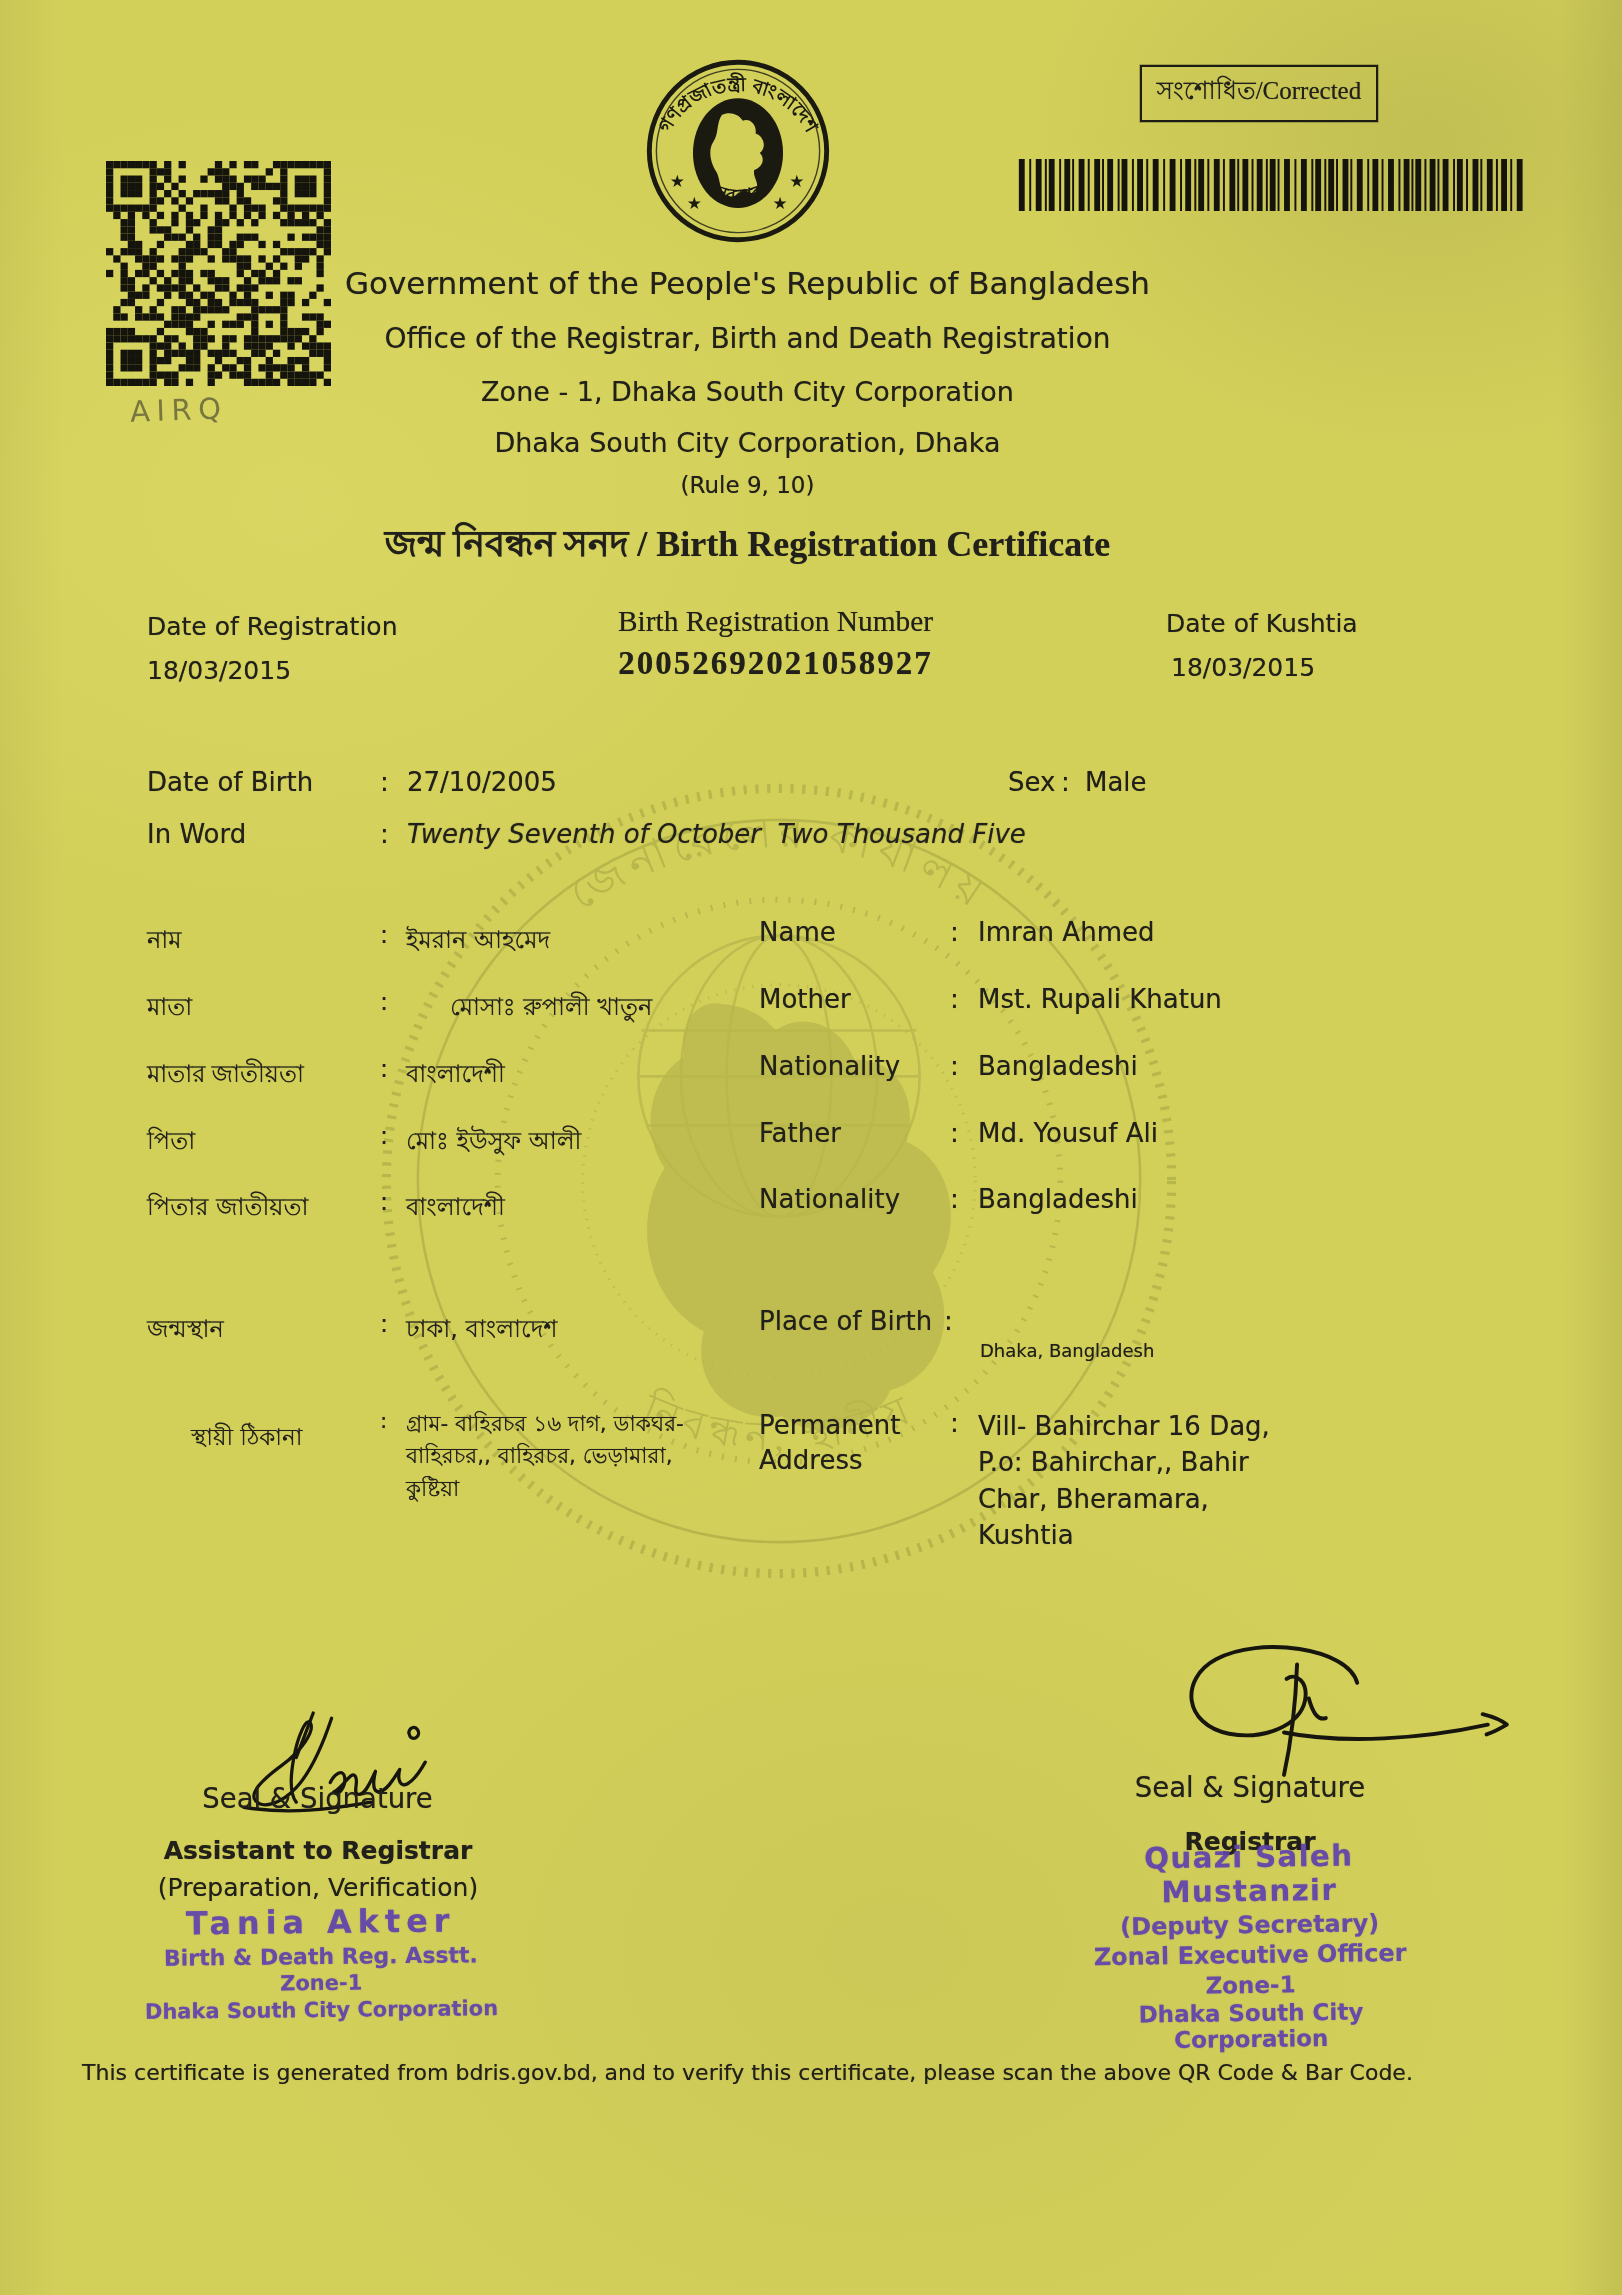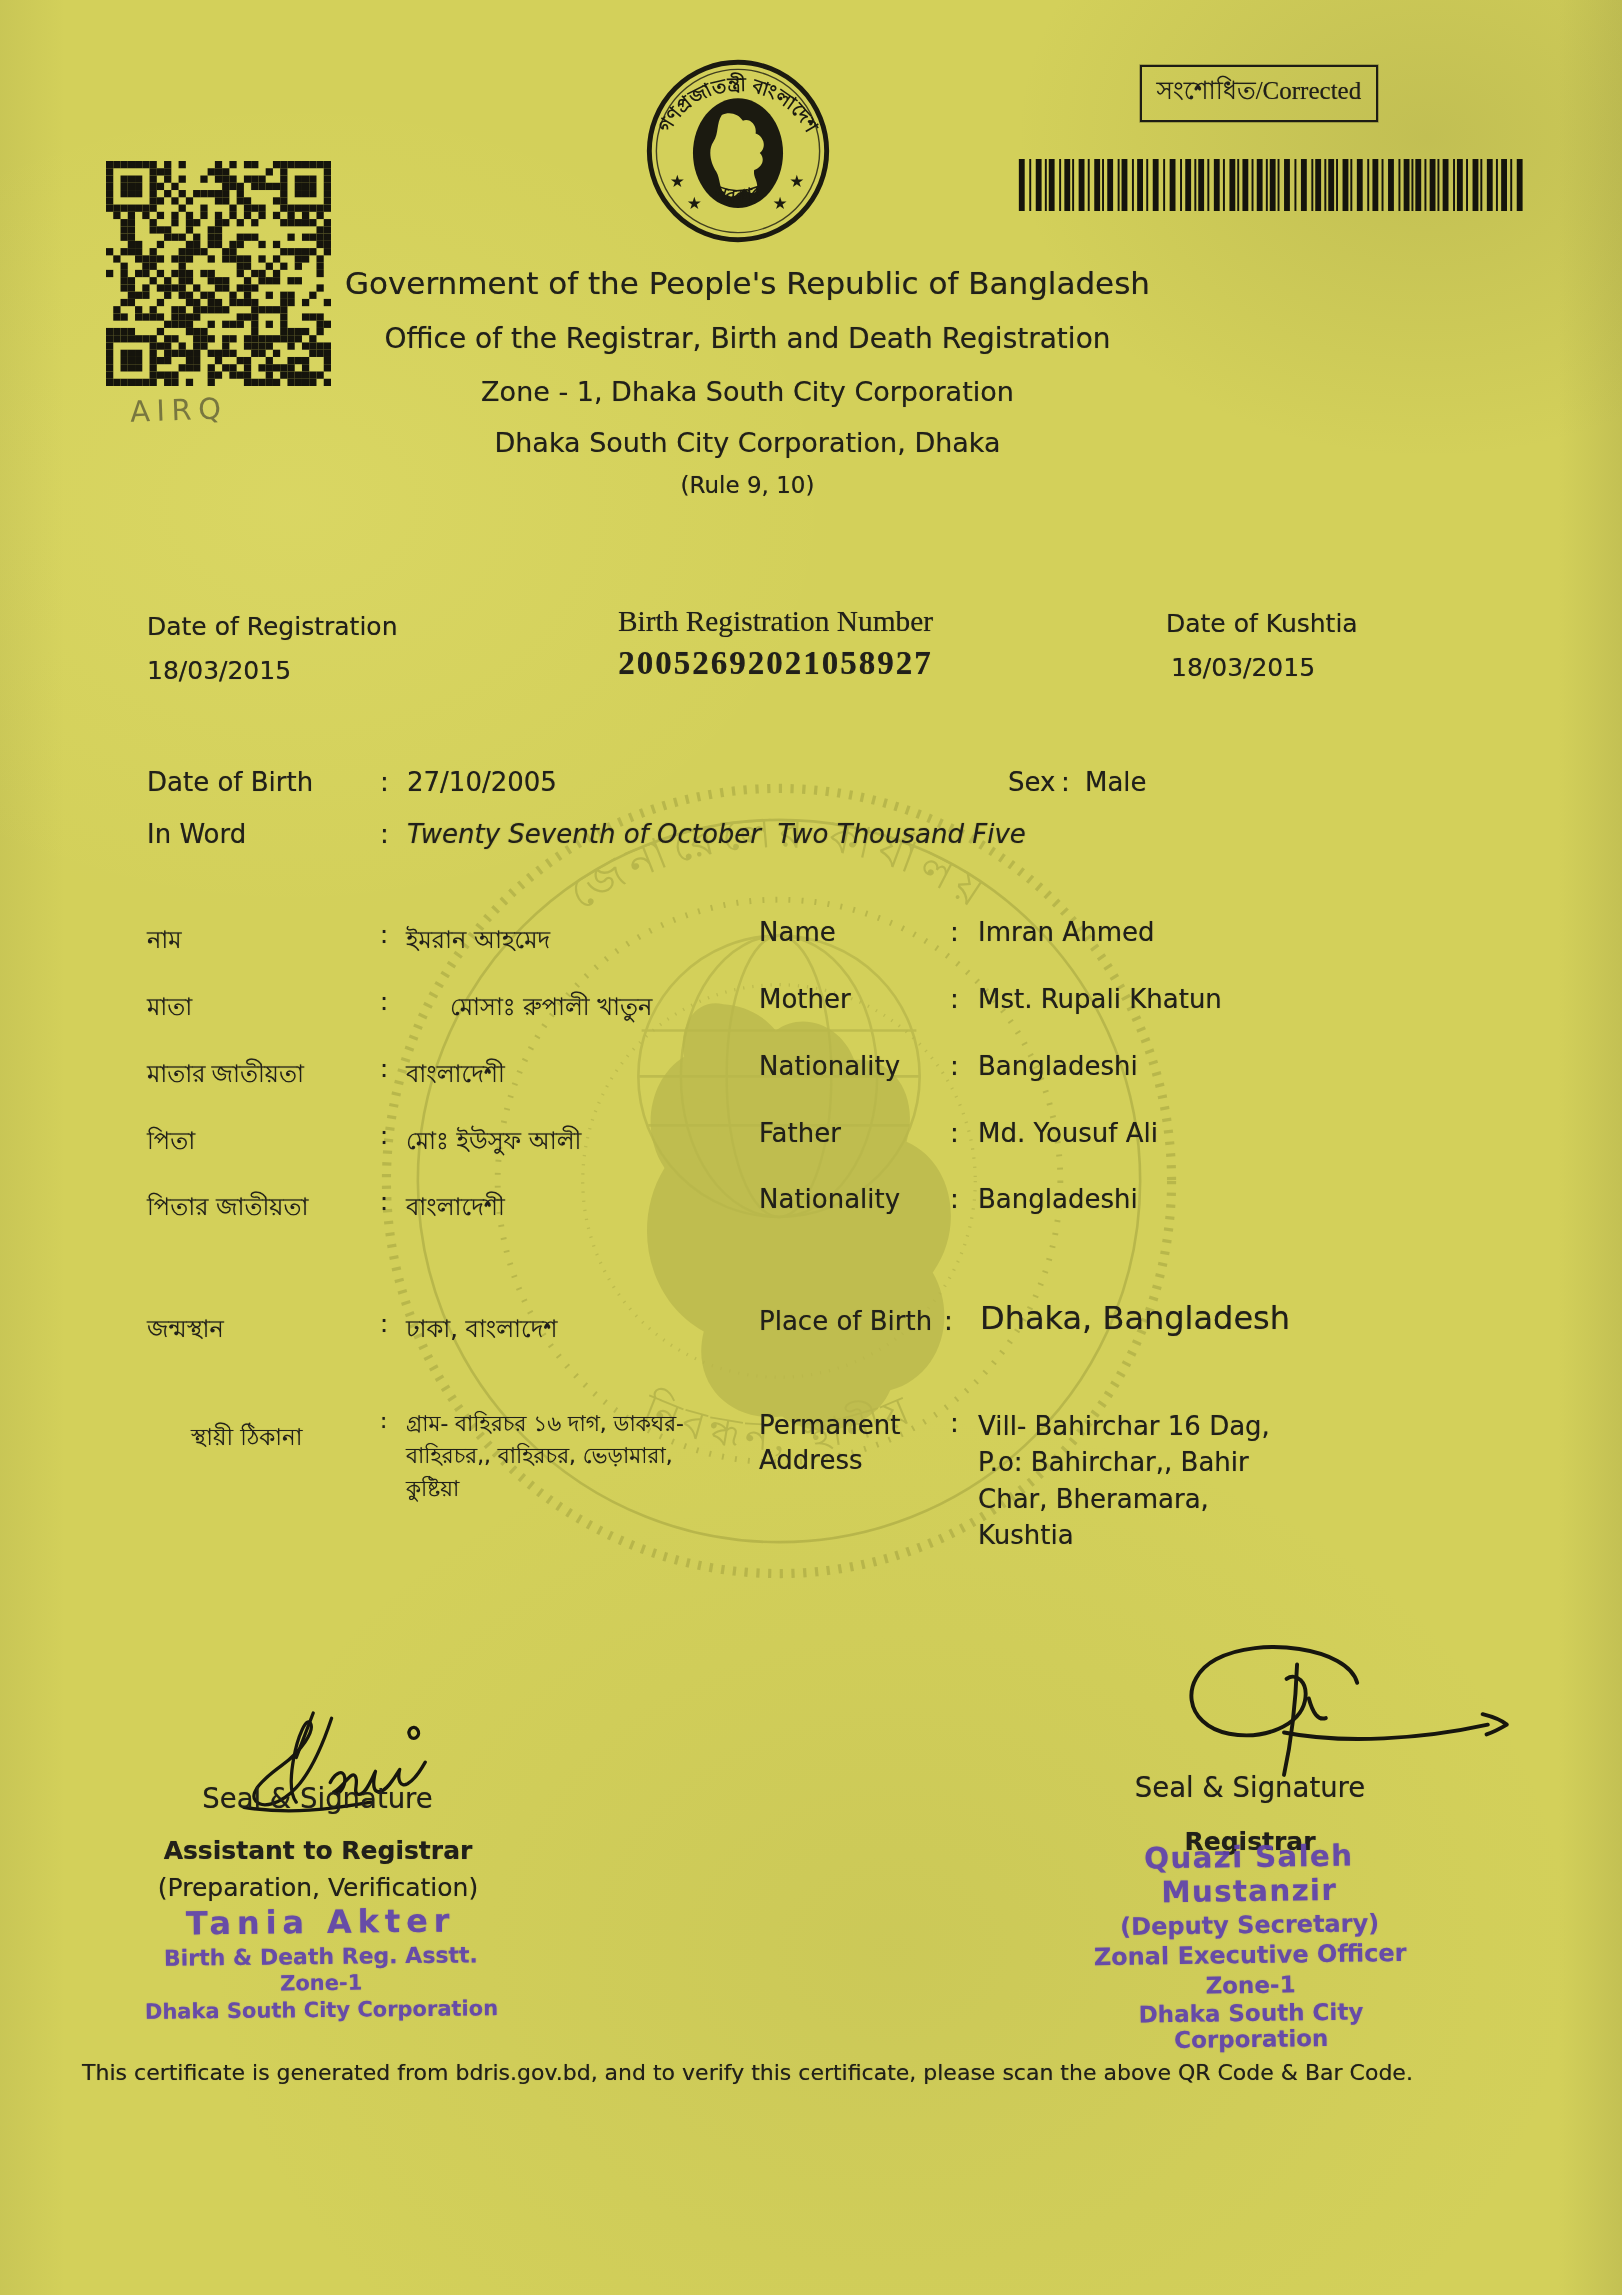--- a/index.html
+++ b/index.html
@@ -678,20 +678,21 @@
       <rect x="744" y="0" width="9" height="80"></rect>
       <rect x="758" y="0" width="3" height="80"></rect>
       <rect x="768" y="0" width="9" height="80"></rect>
     </svg>
 
   <div class="abs ctr ink" style="top:265px;font-size:31px;">Government of the People's Republic of Bangladesh</div>
   <div class="abs ctr ink" style="top:322px;font-size:28px;">Office of the Registrar, Birth and Death Registration</div>
   <div class="abs ctr ink" style="top:376px;font-size:27px;">Zone - 1, Dhaka South City Corporation</div>
   <div class="abs ctr ink" style="top:427px;font-size:27px;">Dhaka South City Corporation, Dhaka</div>
   <div class="abs ctr ink" style="top:472px;font-size:23px;">(Rule 9, 10)</div>
+  <div class="abs ctr ink serif b" style="top:516px;font-size:36px;">জন্ম নিবন্ধন সনদ / Birth Registration Certificate</div>
 
   <div class="abs ink" style="left:147px;top:612px;font-size:25px;">Date of Registration</div>
   <div class="abs ink" style="left:147px;top:656px;font-size:25px;">18/03/2015</div>
 
   <div class="abs ctr ink serif" style="top:605px;font-size:29.4px;width:1623px;left:-36px;">Birth Registration Number</div>
   <div class="abs ctr ink serif b" style="top:645px;font-size:33px;letter-spacing:2px;width:1623px;left:-36px;">20052692021058927</div>
 
   <div class="abs ink" style="left:1166px;top:609px;font-size:25px;">Date of Kushtia</div>
   <div class="abs ink" style="left:1171px;top:653px;font-size:25px;">18/03/2015</div>
 
@@ -750,21 +751,21 @@
   <div class="abs ink lbl-en" style="top:1118px;">Father</div>
   <div class="abs ink col-en" style="top:1118px;">:</div>
   <div class="abs ink val-en" style="top:1118px;">Md. Yousuf Ali</div>
 
   <div class="abs ink lbl-en" style="top:1184px;">Nationality</div>
   <div class="abs ink col-en" style="top:1184px;">:</div>
   <div class="abs ink val-en" style="top:1184px;">Bangladeshi</div>
 
   <div class="abs ink lbl-en" style="top:1306px;">Place of Birth</div>
   <div class="abs ink" style="left:944px;top:1306px;font-size:26px;">:</div>
-  <div class="abs ink" style="left:980px;top:1299px;font-size:32px;">Dhaka, Bangladesh</div>
+  <div class="abs ink" style="left:980px;top:1340px;font-size:18px;">Dhaka, Bangladesh</div>
 
   <div class="abs ink lbl-en" style="top:1408px;width:170px;line-height:1.35;">Permanent Address</div>
   <div class="abs ink col-en" style="top:1408px;">:</div>
   <div class="abs ink val-en" style="top:1408px;width:314px;line-height:1.4;">Vill- Bahirchar 16 Dag, P.o: Bahirchar,, Bahir Char, Bheramara, Kushtia</div>
 
   <svg class="abs" style="left:232px;top:1709px;width:226px;height:105px" viewBox="0 0 345 160">
     <g class="sig-stroke" stroke-width="5">
       <path d="M152,14 C140,50 122,94 98,120 C74,146 46,152 36,140 C26,128 46,108 76,86 C106,64 126,34 120,22 C114,10 100,42 94,76 C88,110 90,132 98,142"></path>
       <path d="M124,6 L98,74"></path>
       <path d="M150,112 C158,96 170,92 172,104 C174,118 164,132 155,127 C170,119 182,94 188,102 C194,110 184,128 192,130 C204,133 213,106 219,95 C214,116 216,128 226,126 C240,122 250,100 256,92 C252,108 257,120 268,114 C280,107 290,90 295,81"></path>

